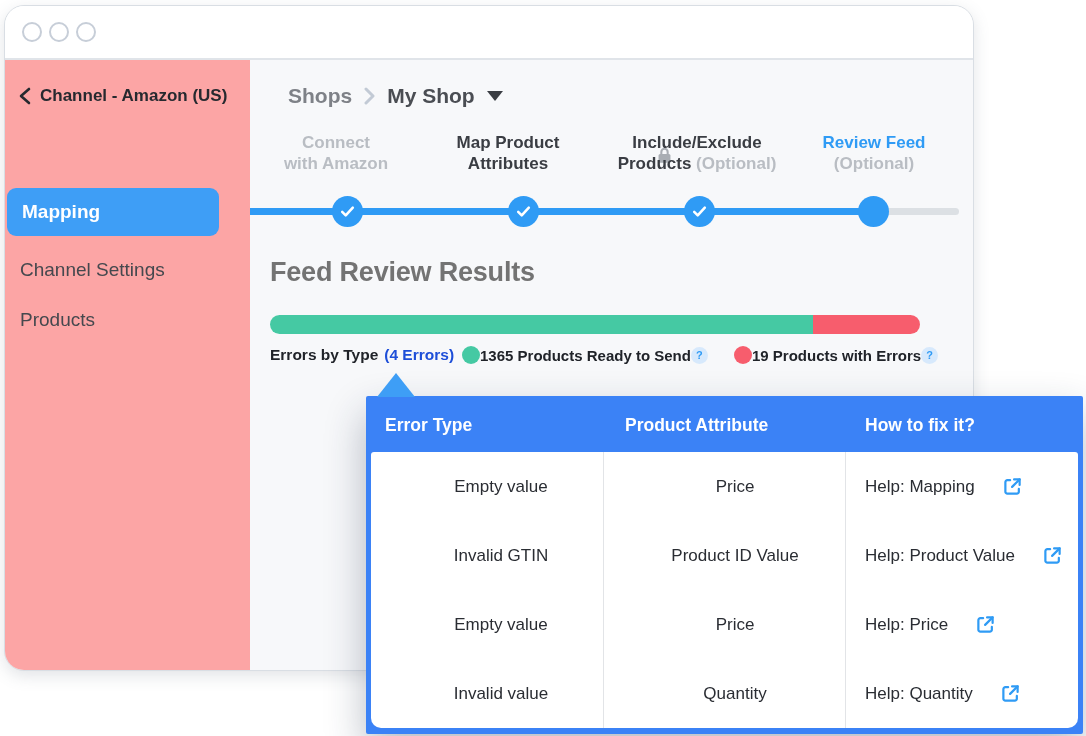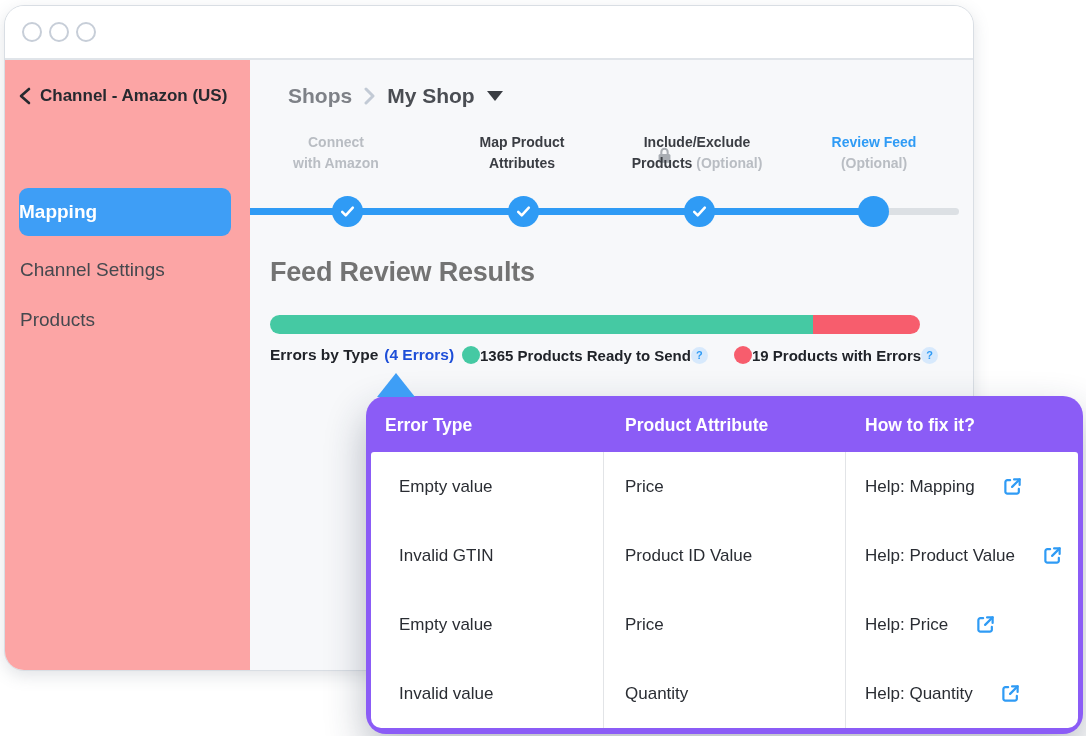--- a/index.html
+++ b/index.html
@@ -14,39 +14,39 @@
   .titlebar { height:54px; background:#ffffff; border-bottom:2px solid #E0E4E9;
               display:flex; align-items:center; padding-left:17px; gap:7px; }
   .tl-dot { width:20px; height:20px; border-radius:50%; border:2px solid #C7CED8; background:transparent; }
 
   .chrome-body { display:flex; height:610px; }
 
   
   .sidebar { width:245px; flex-shrink:0; background:#fca5a5; position:relative; }
   .back { position:absolute; left:13px; top:26px; display:flex; align-items:center; gap:8px;
           font-size:17px; font-weight:700; color:#26292F; cursor:pointer; }
-  .nav-active { position:absolute; left:14px; top:128px; width:212px; height:48px;
+  .nav-active { position:absolute; left:2px; top:128px; width:212px; height:48px;
                 border-radius:9px; background:#3E9EF6; color:#fff; font-weight:700; font-size:19px;
-                display:flex; align-items:center; cursor:pointer; }
+                display:flex; align-items:center; padding-left:15px; cursor:pointer; }
   .nav-plain { position:absolute; left:15px; font-size:19px; font-weight:500; color:#45484E; cursor:pointer; }
   .nav-cs { top:199px; }
   .nav-pr { top:249px; }
 
   
   .main { flex:1; position:relative; background:#F7F8FA; }
   .breadcrumb { position:absolute; left:38px; top:24px; display:flex; align-items:center; gap:11px;
                 font-size:21px; font-weight:700; }
   .bc-root { color:#7E8187; cursor:pointer; }
   .bc-current { color:#4A4D53; display:flex; align-items:center; gap:12px; cursor:pointer; }
   .bc-caret { width:0; height:0; border-left:8px solid transparent; border-right:8px solid transparent;
               border-top:10px solid #3A3D43; }
 
   
   .step-label { position:absolute; top:72px; transform:translateX(-50%); text-align:center;
-                font-size:14px; line-height:21px; white-space:nowrap; cursor:pointer; }
+                font-size:17px; line-height:21px; white-space:nowrap; cursor:pointer; }
   .sl-locked { color:#B9BDC3; font-weight:600; }
   .sl-done   { color:#3A3D43; font-weight:700; }
   .sl-opt    { color:#B9BDC3; font-weight:600; }
   .sl-active { color:#2F9BF5; font-weight:700; }
   .lock-wrap { position:absolute; left:405px; top:86px; }
   .line-blue { position:absolute; left:0; top:148px; width:625px; height:7px; background:#2F9BF5; }
   .line-gray { position:absolute; left:625px; top:148px; width:84px; height:7px; background:#DCE0E4;
                border-radius:0 4px 4px 0; }
   .step-dot { position:absolute; top:136px; width:31px; height:31px; border-radius:50%;
               background:#2F9BF5; display:flex; align-items:center; justify-content:center; cursor:pointer; }
@@ -64,21 +64,21 @@
   .ebt span { font-weight:700; color:#1d4ed8; }
   .lg { position:absolute; top:0; display:flex; align-items:center; gap:0; }
   .lg-1 { left:192px; } .lg-2 { left:464px; }
   .lg-dot { width:18px; height:18px; border-radius:50%; }
   .lg-label { font-size:15px; font-weight:700; color:#202329; white-space:nowrap; }
   .q-badge { width:17px; height:17px; border-radius:50%; background:#D7E9FC; color:#2F9BF5;
              font-size:11px; font-weight:700; display:flex; align-items:center; justify-content:center; cursor:pointer; }
 
   
   .popup { position:absolute; left:366px; top:396px; width:717px; height:338px;
-           background:#8b5cf6; border-radius:20px; box-shadow:0 18px 40px rgba(33,48,73,.32); }
+           background:#3b82f6; border-radius:2px; box-shadow:0 18px 40px rgba(33,48,73,.32);text-align:center; }
   .pointer { position:absolute; top:-23px; left:11px; width:0; height:0;
              border-left:19px solid transparent; border-right:19px solid transparent;
              border-bottom:24px solid #3E9EF6; }
   .popup-header { position:absolute; left:0; top:0; right:0; height:56px; color:#fff;
                   font-weight:700; font-size:17.5px; }
   .ph { position:absolute; top:19px; white-space:nowrap; }
   .ph-1 { left:19px; } .ph-2 { left:259px; } .ph-3 { left:499px; }
   .popup-body { position:absolute; left:5px; right:5px; top:56px; bottom:6px; background:#fff;
                 border-radius:3px 3px 10px 10px; overflow:hidden; }
   .v-div { position:absolute; top:0; bottom:0; width:1px; background:#E2E4E7; }
@@ -137,21 +137,21 @@
         <div class="step-label sl-locked" style="left:86px">
           <div>Connect</div>
           <div>with Amazon</div>
         </div>
         <span class="lock-wrap">
           <svg width="19" height="19" viewBox="0 0 24 24" fill="#A9ADB3">
             <path d="M8 10 V7.5 a4 4 0 0 1 8 0 V10" fill="none" stroke="#A9ADB3" stroke-width="2.6"></path>
             <rect x="4.5" y="10" width="15" height="11" rx="2"></rect>
           </svg>
         </span>
-        <div class="step-label sl-done" style="left:272px">
+        <div class="step-label sl-done" style="left:258px">
           <div>Map Product</div>
           <div>Attributes</div>
         </div>
         <div class="step-label sl-done" style="left:447px">
           <div>Include/Exclude</div>
           <div><span>Products</span>
                <span class="sl-opt">(Optional)</span></div>
         </div>
         <div class="step-label sl-active" style="left:624px">
           <div>Review Feed</div>

